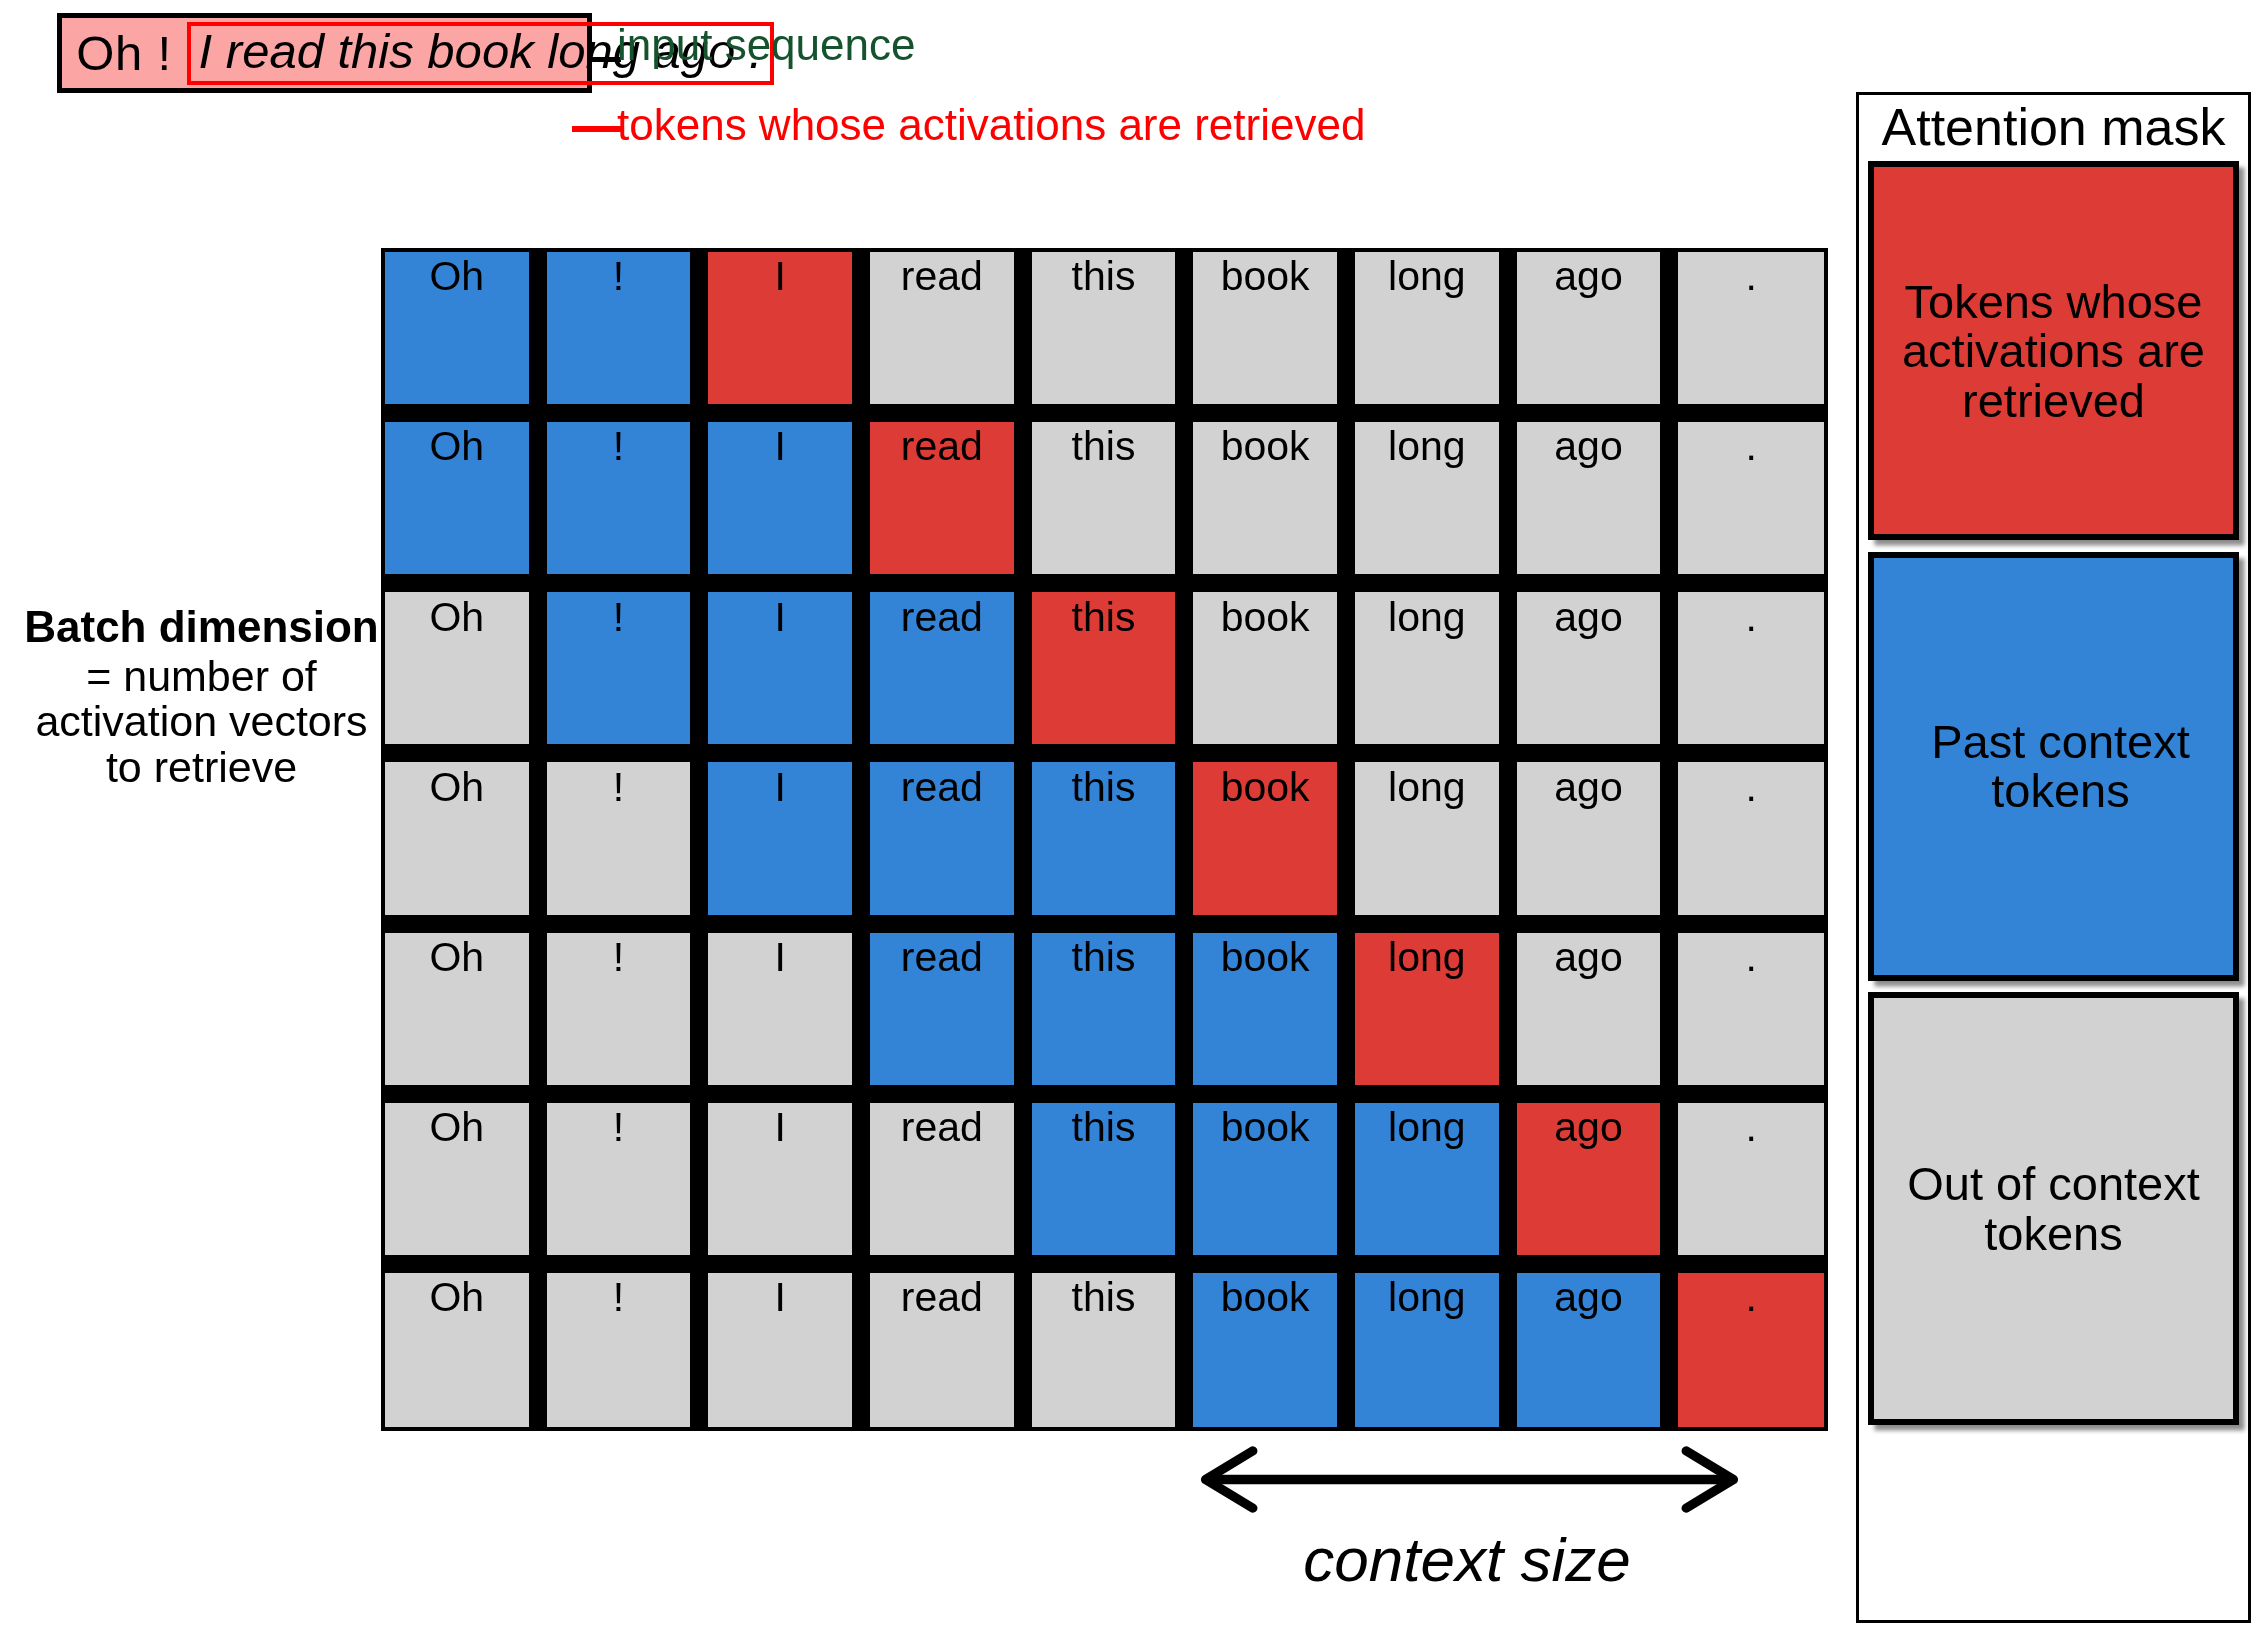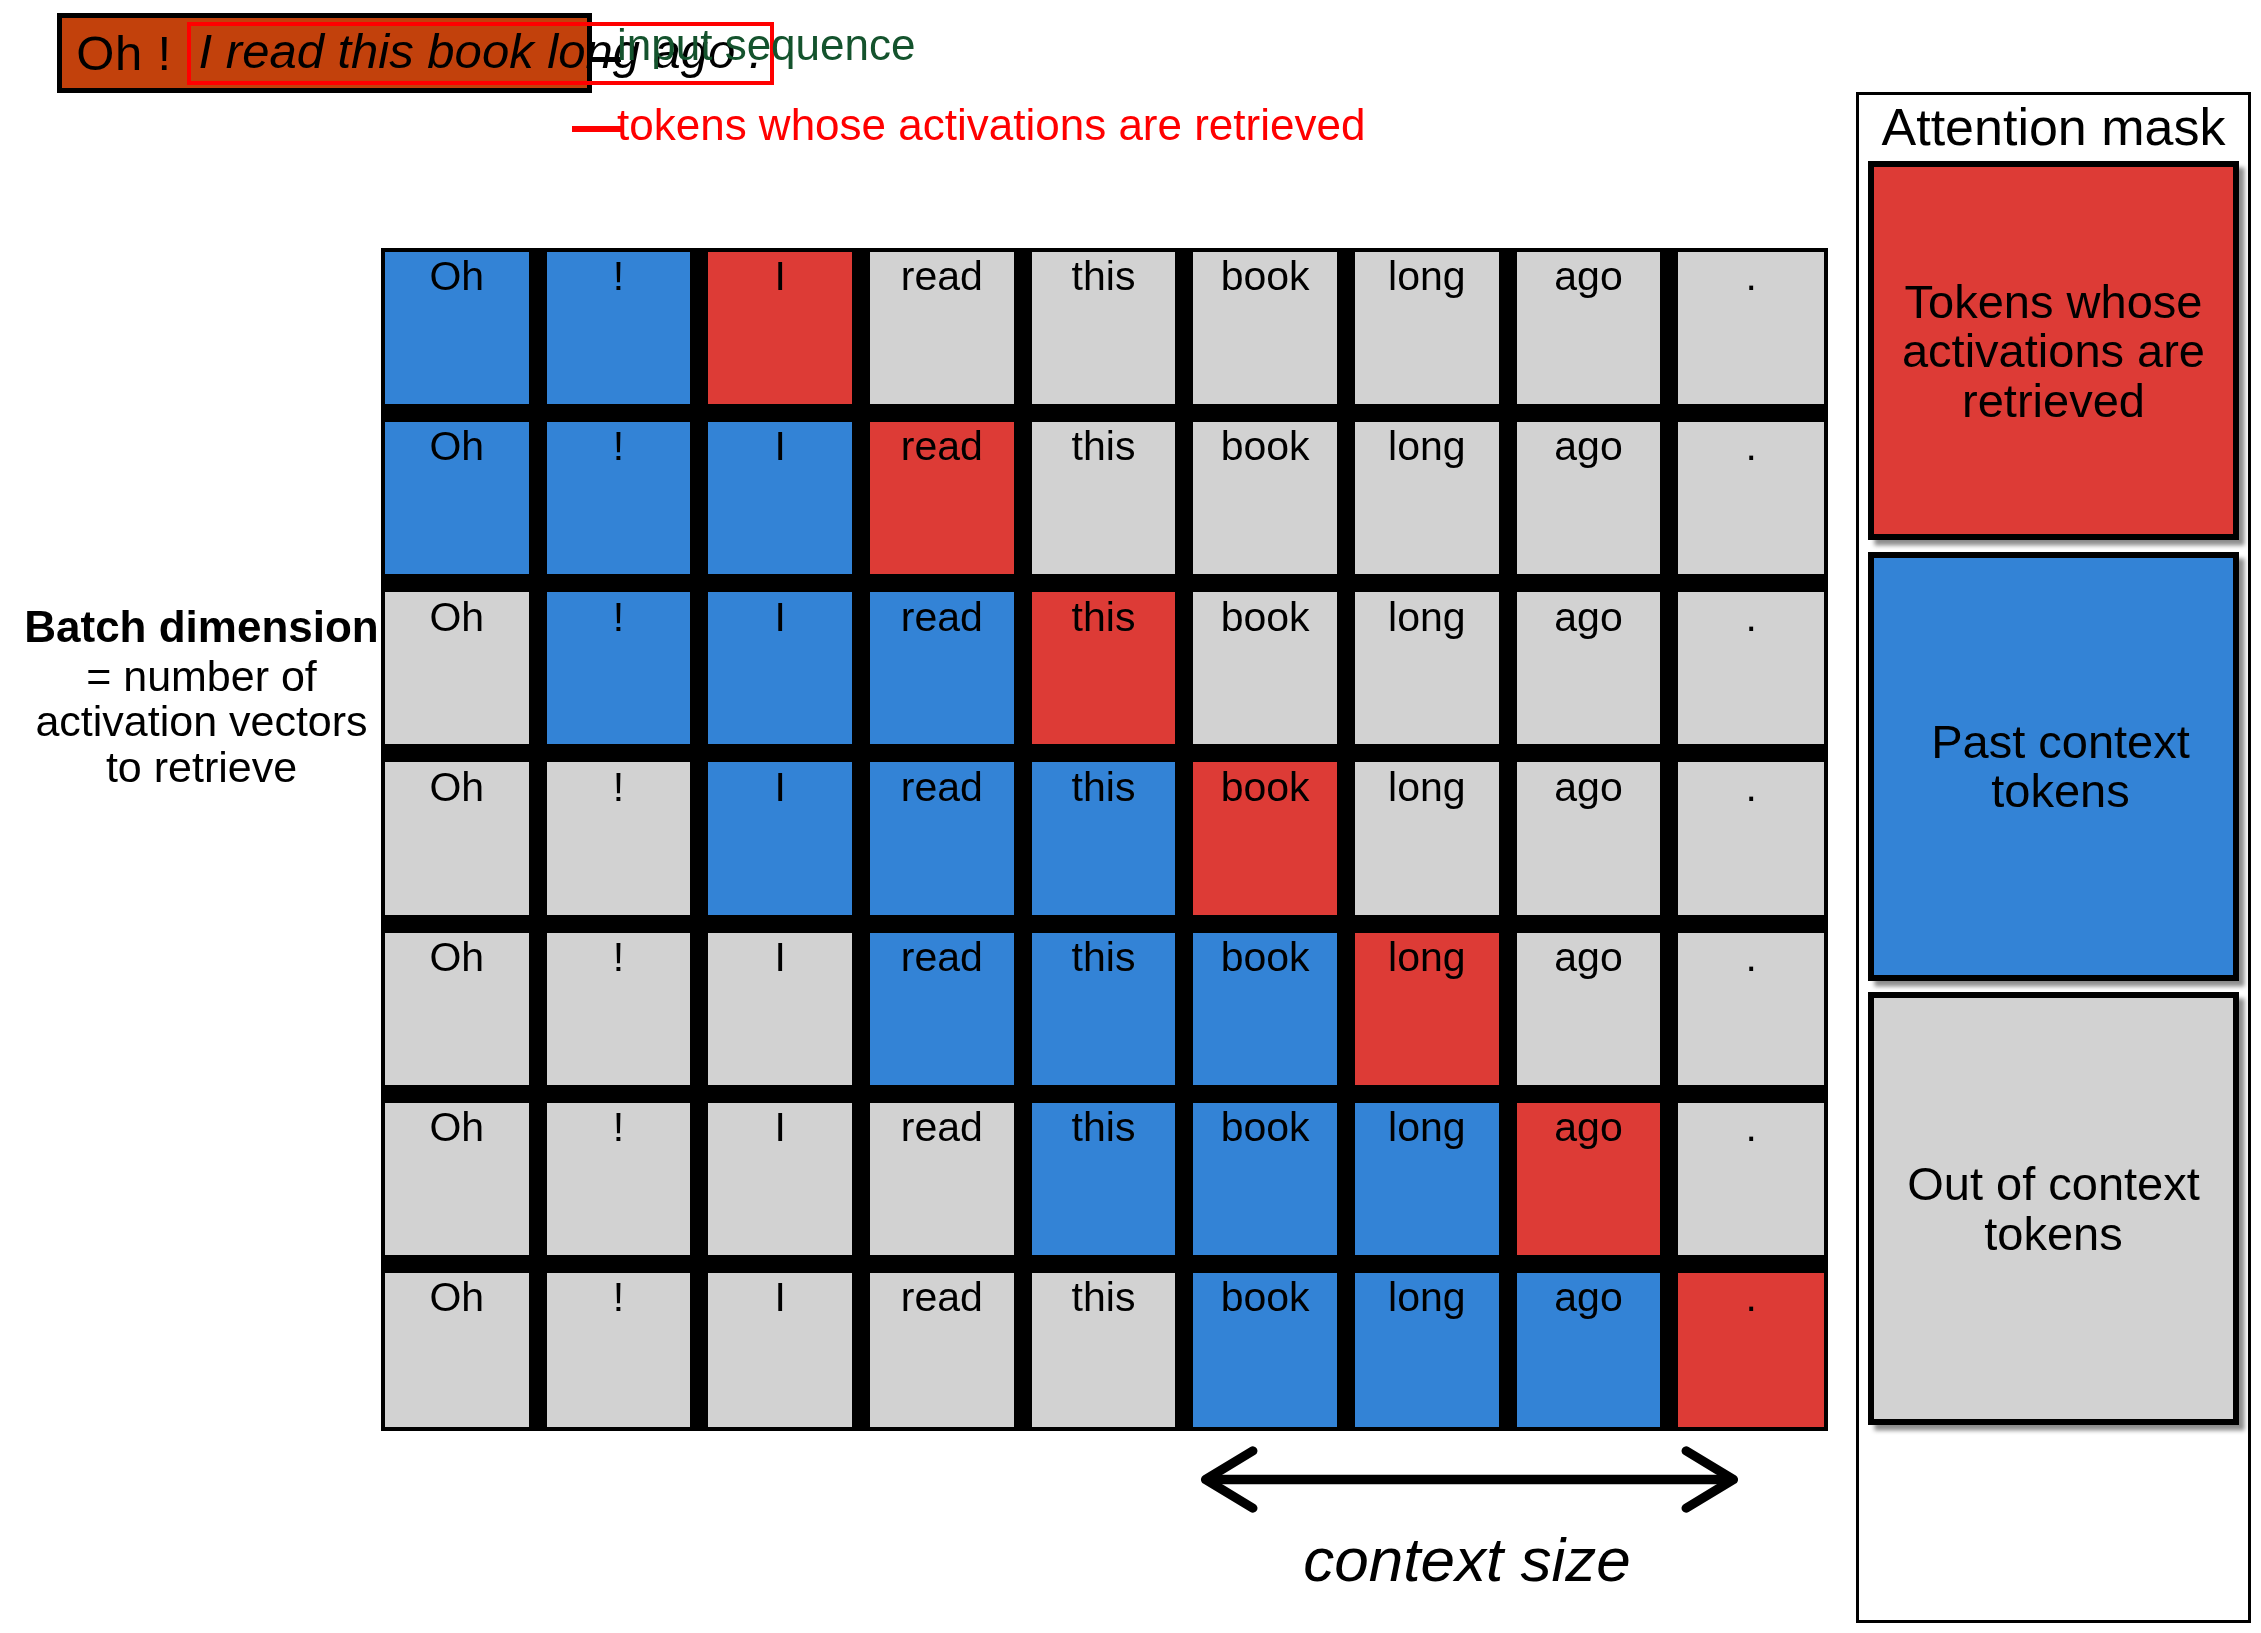--- a/index.html
+++ b/index.html
@@ -1,21 +1,21 @@
 <!DOCTYPE html>
 <html style="font-size:11.4px"><head>
 <meta charset="utf-8">
 <style>
   html,body{margin:0;padding:0;background:#fff;}
   body{width:2261px;height:1634px;position:relative;overflow:hidden;
        font-family:"Liberation Sans",sans-serif;color:#000;}
 
   
   #seq-box{position:absolute;left:57px;top:13px;width:535px;height:80px;
-           border:5px solid #000;background:#c2410c;box-sizing:border-box;}
+           border:5px solid #000;background:#fca5a5;box-sizing:border-box;}
   #seq-inner{position:absolute;left:0;top:0;width:100%;height:100%;
              display:flex;align-items:center;padding-left:14.3px;box-sizing:border-box;}
   #seq-prefix{font-size:49px;line-height:1;white-space:pre;letter-spacing:0.7px;}
   #seq-red{border:4.3px solid #ff0000;box-sizing:border-box;padding:4.3px 7.2px 7.2px 7.2px;
            margin-left:1.4px;display:flex;align-items:center;height:63px;}
   #seq-red span{font-size:49px;line-height:1;white-space:pre;font-style:italic;}
 
   
   .lead{position:absolute;height:5px;}
   #lead-black{left:589px;top:57px;width:31.5px;background:#000;}

